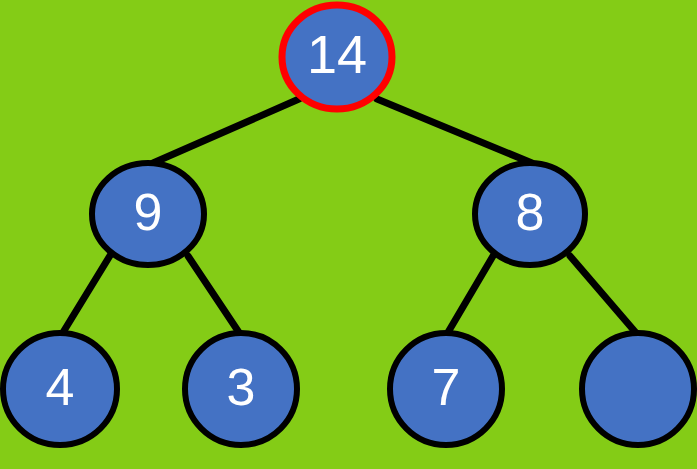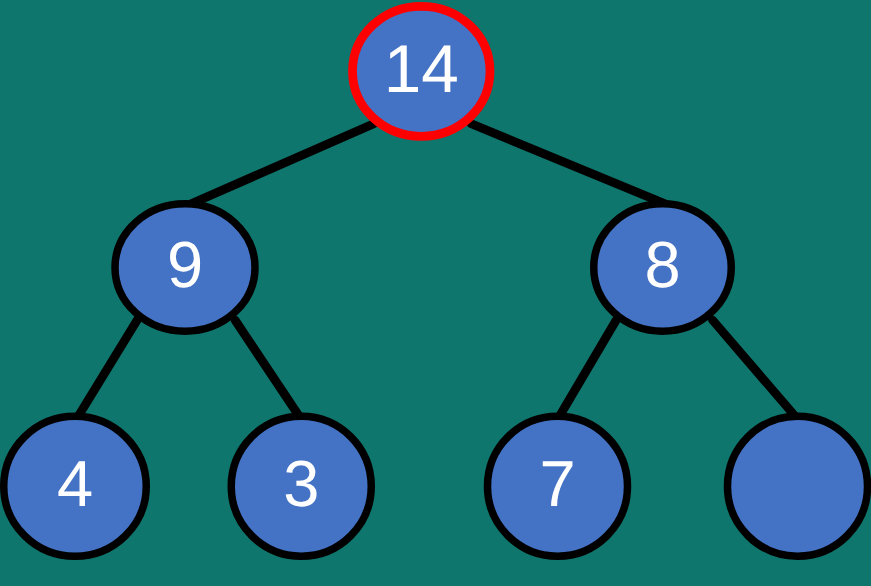--- a/index.html
+++ b/index.html
@@ -7,21 +7,21 @@
     padding: 0;
     background: #ffffff;
   }
   body {
     font-family: "Liberation Sans", sans-serif;
   }
   #canvas-root {
     position: relative;
     width: 697px;
     height: 469px;
-    background: #0f766e;
+    background: #84cc16;
     overflow: hidden;
   }
   #tree-svg {
     position: absolute;
     left: 0;
     top: 0;
     width: 697px;
     height: 469px;
     display: block;
   }

